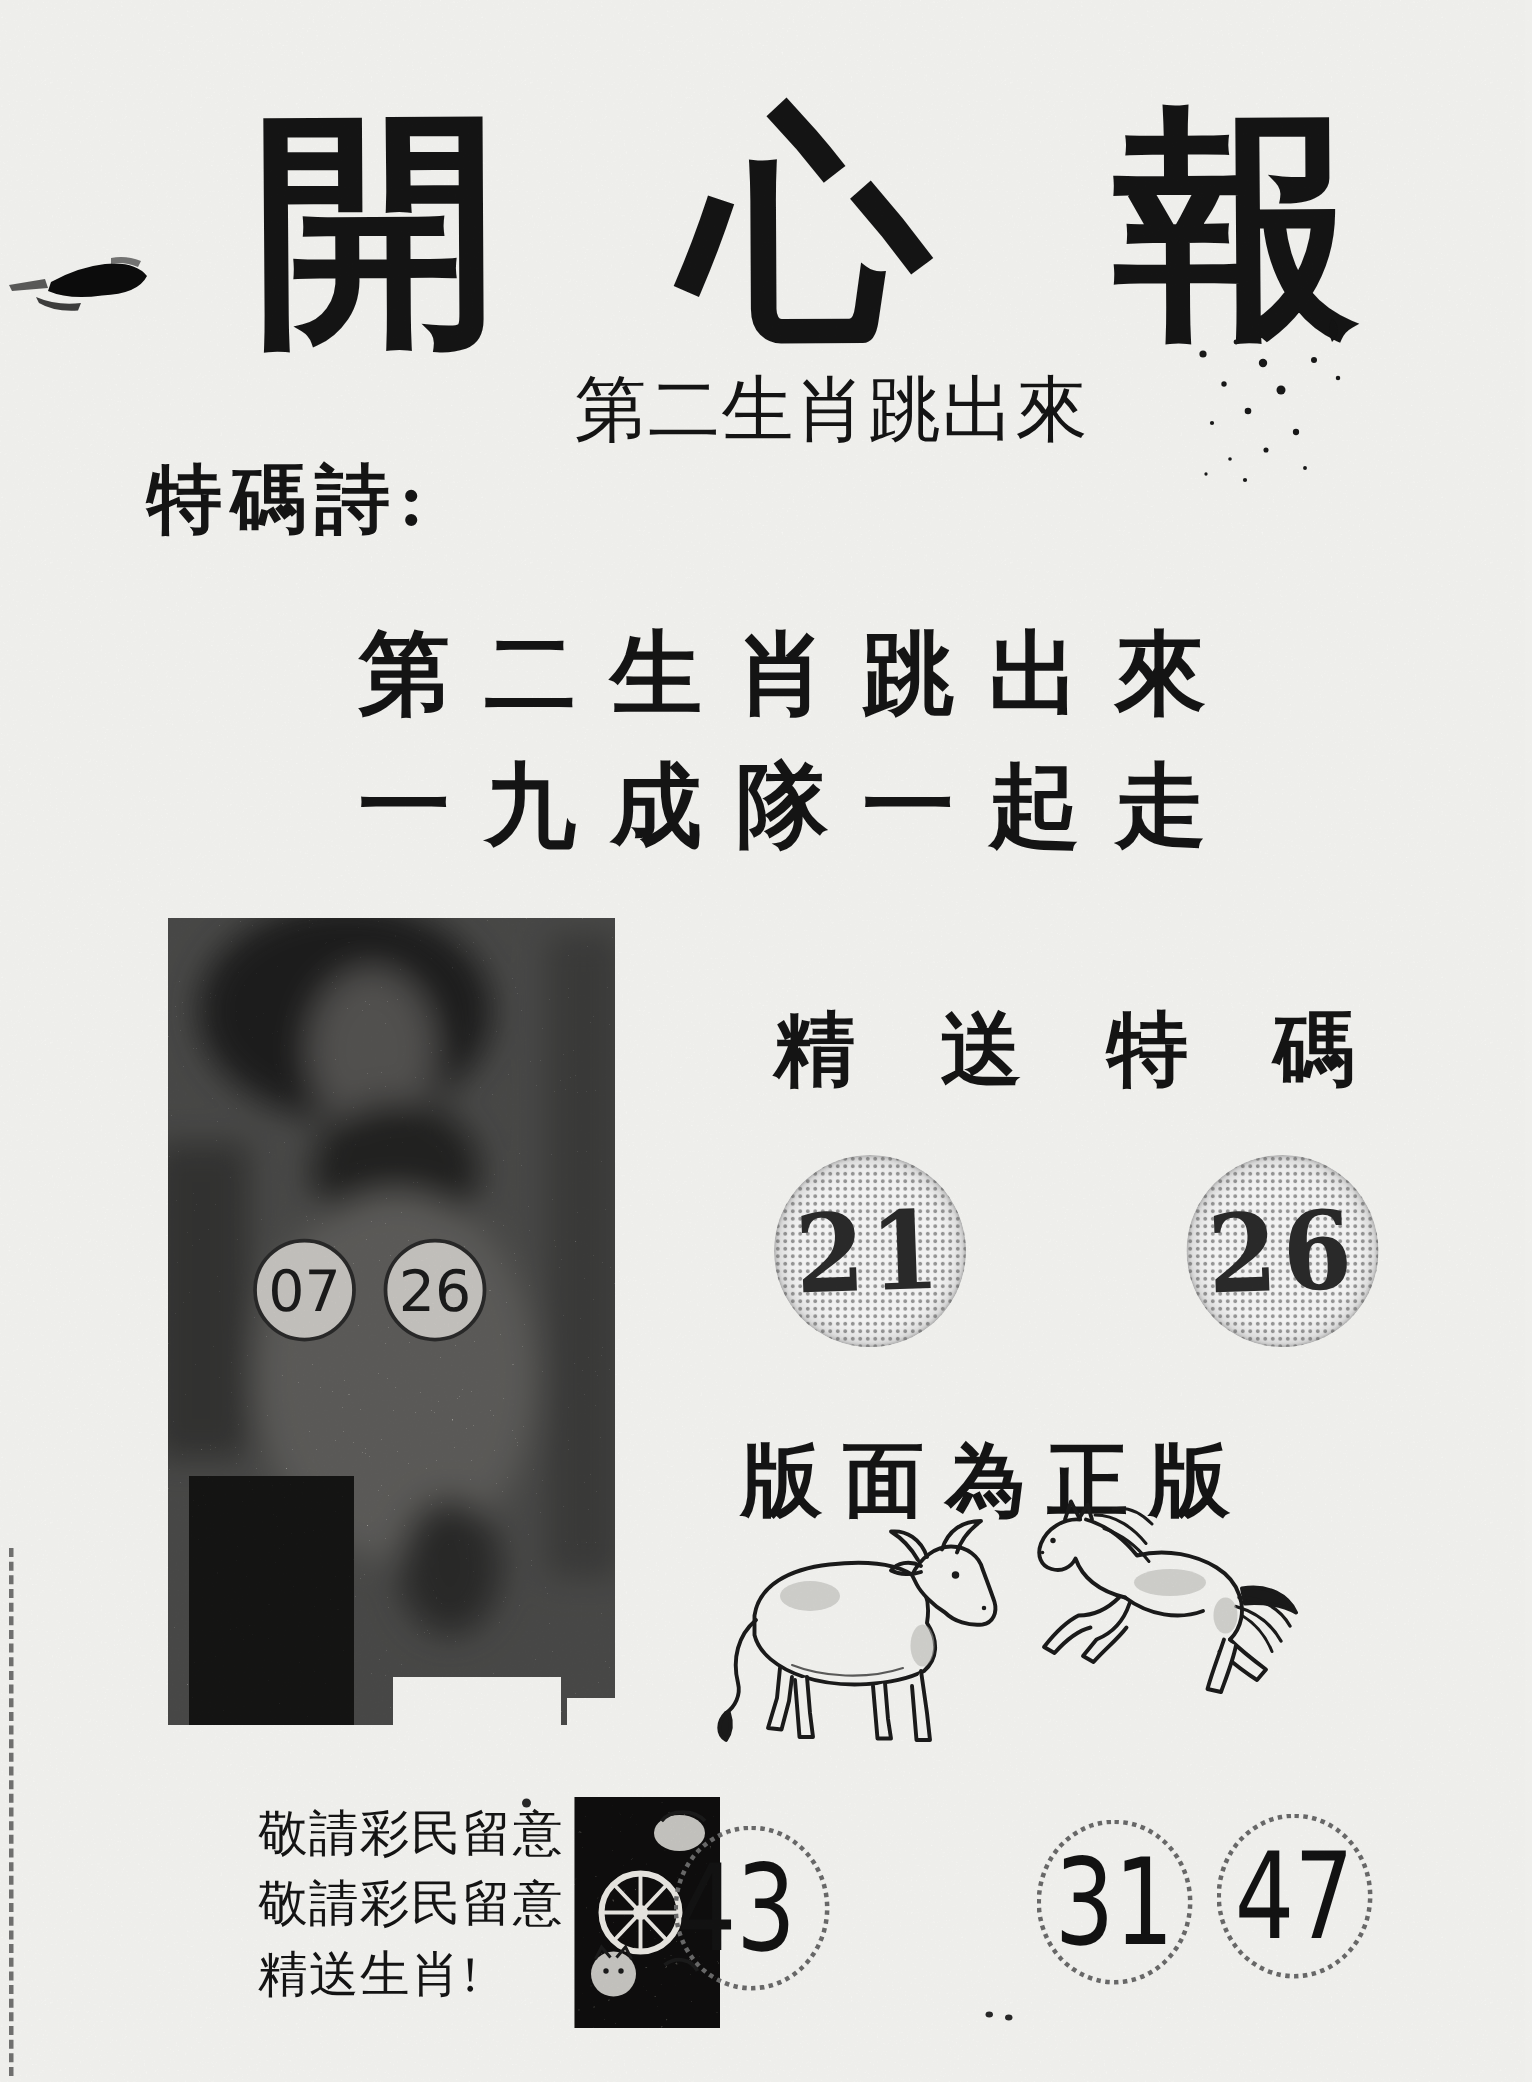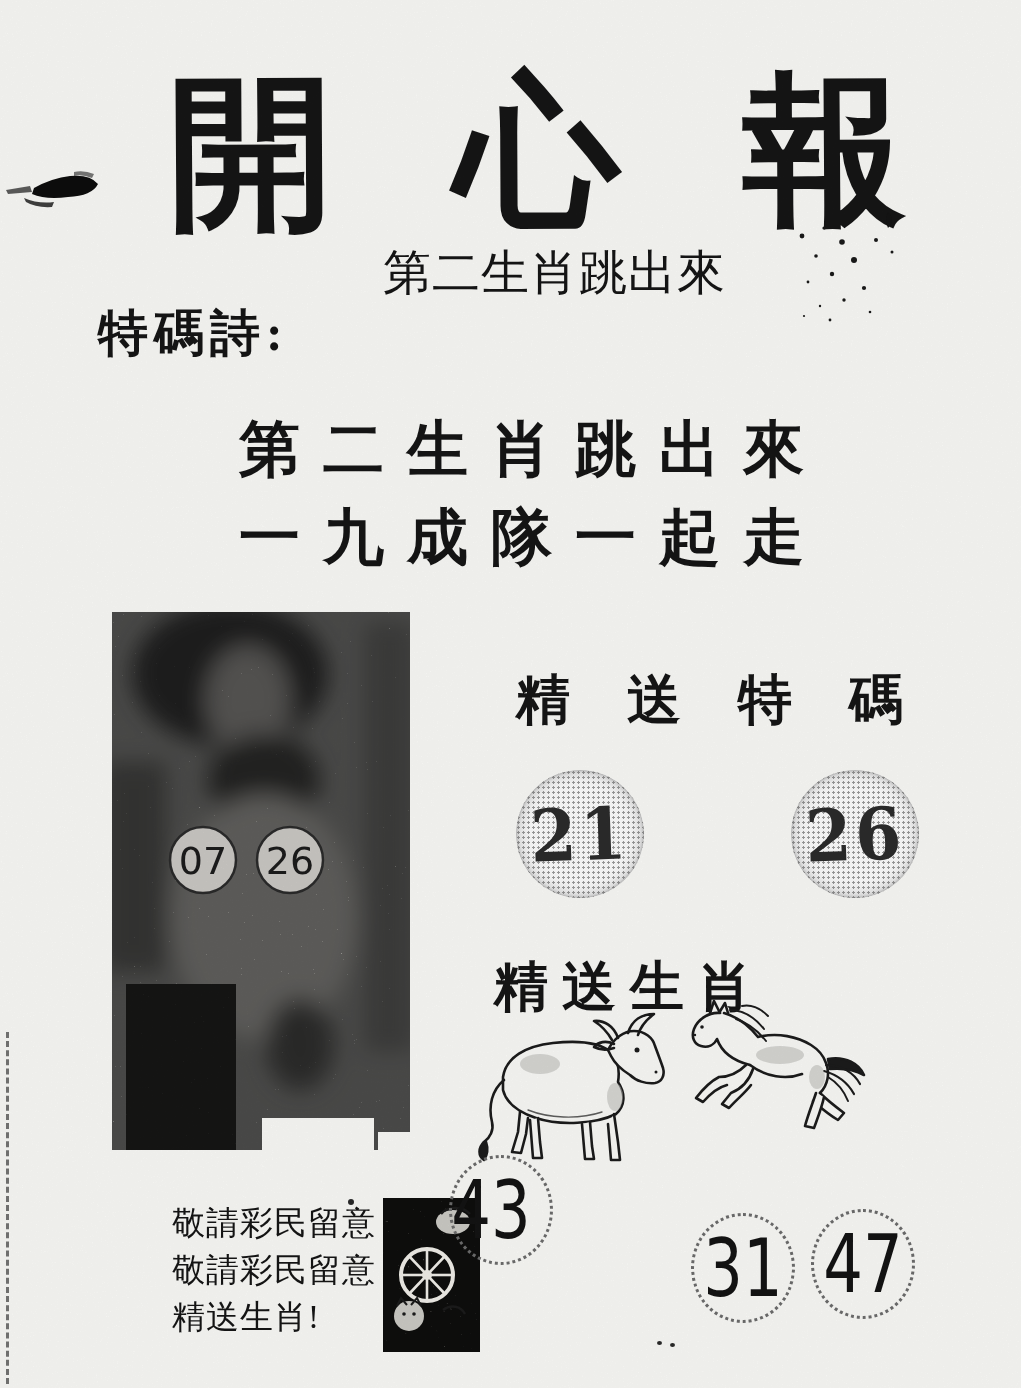--- a/index.html
+++ b/index.html
@@ -42,21 +42,21 @@
   
   .dotted-circle{
     width:104px;height:110px;border-radius:50%;
     border:3px dotted #6e6e6e;background:transparent;
     display:flex;align-items:center;justify-content:center;box-sizing:border-box;
   }
   .dotted-circle .num{
     font-family:"DejaVu Sans",sans-serif;font-size:80px;font-weight:400;color:#141414;
     transform:scaleX(.78);letter-spacing:0px;
   }
-  .circle-43{left:449px;top:1155px;align-items:center;}
+  .circle-43{left:449px;top:1217px;align-items:center;}
   .circle-43 .num{transform:translateX(-10px) scaleX(.78);}
   .circle-02{left:569px;top:1217px;}
   .circle-31{left:691px;top:1213px;}
   .circle-47{left:811px;top:1209px;}
   
   .notice{left:172px;top:1200px;font-size:33px;line-height:47px;font-weight:400;letter-spacing:1px;white-space:nowrap;}
   
   .photo-wrap{left:112px;top:612px;width:298px;height:538px;}
   .stamp-wrap{left:383px;top:1198px;width:97px;height:154px;}
   .ox-wrap{left:468px;top:1002px;width:205px;height:172px;}
@@ -149,21 +149,21 @@
   </div>
 
   <div class="abs special-heading">精送特碼</div>
   <div class="abs halftone-circle circle-21">
     <span class="num">21</span>
   </div>
   <div class="abs halftone-circle circle-26">
     <span class="num">26</span>
   </div>
 
-  <div class="abs zodiac-heading">精送生肖</div>
+  <div class="abs zodiac-heading">版面為正版</div>
 
   <div class="abs ox-wrap" aria-label="ox">
     <svg viewBox="0 0 205 172" width="205" height="172" fill="none" stroke="#1c1c1c" stroke-width="2.6" stroke-linecap="round" stroke-linejoin="round">
       <path d="M35,75 C38,55 58,44 85,41 C112,38 132,41 143,50 C150,58 152,68 150,80 C158,92 157,104 148,112 C128,122 92,124 68,116 C50,110 38,100 35,88 Z" fill="#fcfcf9"></path>
       <path d="M140,48 C146,36 156,29 166,29 C177,29 185,36 187,44 C190,52 193,60 195,66 C197,73 194,80 187,81 C178,82 168,79 162,73 C154,68 146,60 143,54 Z" fill="#fcfcf9"></path>
       <path d="M160,31 C164,18 174,12 186,12 C178,18 172,26 170,33"></path>
       <path d="M150,36 C146,24 136,18 126,19 C134,24 140,31 144,38"></path>
       <path d="M146,42 C138,38 130,40 126,45 C132,48 140,48 146,46"></path>
       <circle cx="169" cy="48" r="2.5" fill="#1c1c1c" stroke="none"></circle>
       <circle cx="188" cy="70" r="1.5" fill="#1c1c1c" stroke="none"></circle>

